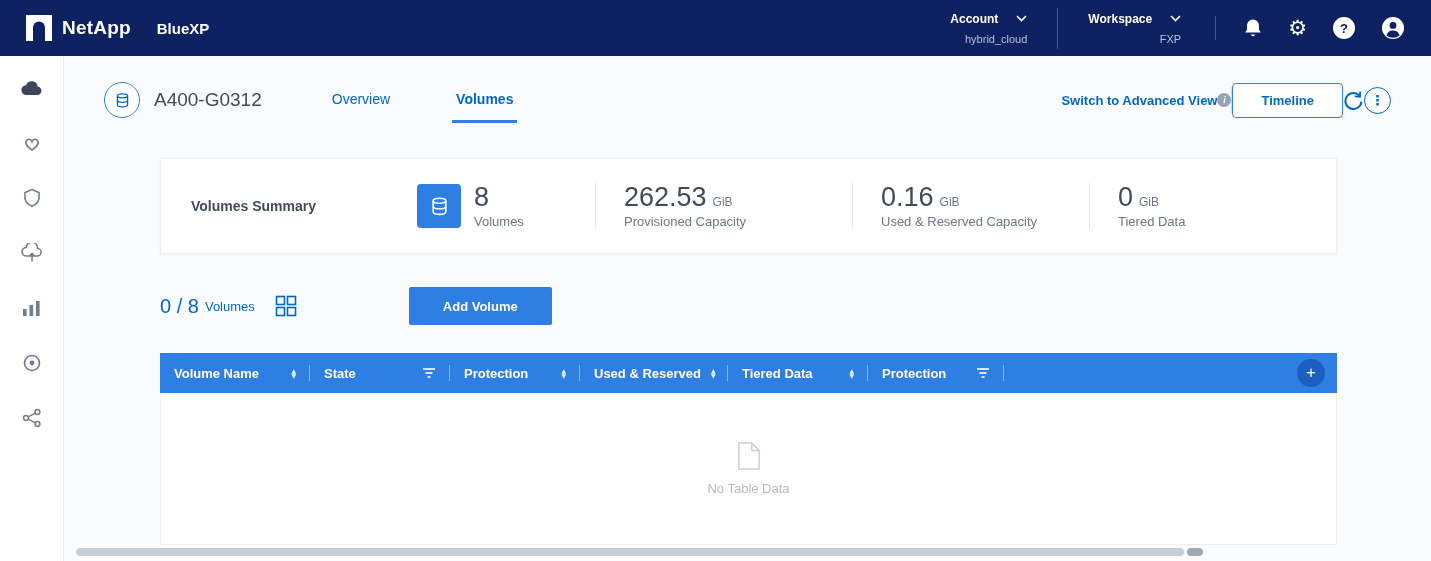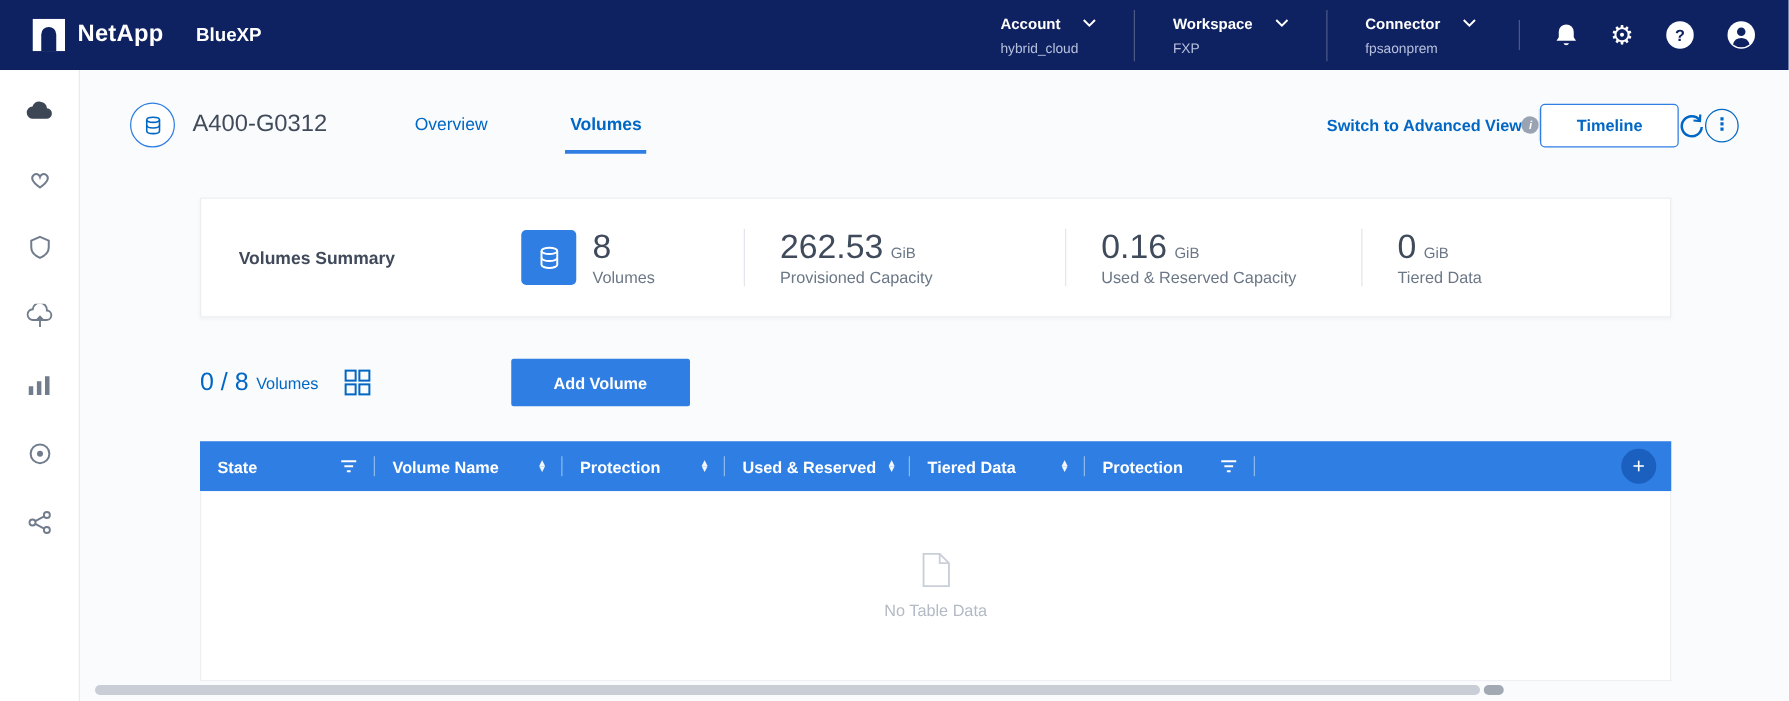--- a/index.html
+++ b/index.html
@@ -4,21 +4,21 @@
 <style>
   * { box-sizing: border-box; margin: 0; padding: 0; }
   html,body { width:1431px; height:561px; overflow:hidden; }
   body { font-family:"Liberation Sans", sans-serif; background:#fafbfd; color:#404a5a; }
 
   
   .topbar { height:56px; background:#0e2160; display:flex; align-items:center; padding:0 26px; }
   .brand { display:flex; align-items:center; gap:10px; }
   .brand-name { color:#fff; font-size:19px; font-weight:700; letter-spacing:.2px; }
   .brand-product { color:#fff; font-size:15px; font-weight:600; margin-left:16px; }
-  .ctx { margin-left:auto; display:flex; align-items:stretch; }
+  .ctx { margin-left:auto; display:flex; align-items:stretch;text-align:right; }
   .ctx-group { padding:4px 30px; display:flex; flex-direction:column; justify-content:center; cursor:pointer; min-width:128px; }
   .ctx-group + .ctx-group { border-left:1px solid rgba(255,255,255,.25); }
   .ctx-row { display:flex; align-items:center; justify-content:space-between; gap:18px; }
   .ctx-label { color:#fff; font-size:12px; font-weight:700; }
   .ctx-value { color:#b7c1de; font-size:11px; margin-top:7px; }
   .top-icons { display:flex; align-items:center; gap:26px; border-left:1px solid rgba(255,255,255,.25); margin-left:4px; padding-left:28px; }
   .icon-btn { cursor:pointer; display:flex; align-items:center; justify-content:center; }
   .gear-glyph { font-family:"DejaVu Sans", sans-serif; color:#fff; font-size:21px; line-height:1; }
   .help-disc { width:22px; height:22px; border-radius:50%; background:#fff; color:#0e2160; font-weight:700; font-size:13px; display:flex; align-items:center; justify-content:center; }
 
@@ -117,31 +117,20 @@
     <div class="ctx-group">
       <div class="ctx-row">
         <span class="ctx-label">Workspace</span>
         <span style="display:flex;">
             <svg width="11" height="7" viewBox="0 0 11 7">
               <path d="M1 1 L5.5 5.5 L10 1" stroke="#fff" stroke-width="1.6" fill="none"></path>
             </svg>
           </span>
       </div>
       <span class="ctx-value">FXP</span>
-    </div>
-    <div class="ctx-group">
-      <div class="ctx-row">
-        <span class="ctx-label">Connector</span>
-        <span style="display:flex;">
-            <svg width="11" height="7" viewBox="0 0 11 7">
-              <path d="M1 1 L5.5 5.5 L10 1" stroke="#fff" stroke-width="1.6" fill="none"></path>
-            </svg>
-          </span>
-      </div>
-      <span class="ctx-value">fpsaonprem</span>
     </div>
   </div>
 
   <div class="top-icons">
     <span class="icon-btn">
       <svg width="18" height="21" viewBox="0 0 18 21">
           <path d="M9 1.5 a6 6 0 0 1 6 6 v4.2 l1.8 2.8 H1.2 L3 11.7 V7.5 a6 6 0 0 1 6 -6 Z" fill="#fff"></path>
           <path d="M6.8 16.5 a2.3 2.3 0 0 0 4.4 0 Z" fill="#fff"></path>
         </svg>
     </span>
@@ -323,35 +312,35 @@
               <rect x="12.5" y="12.5" width="8" height="8"></rect>
             </svg>
         </span>
 
         <button class="add-btn">Add Volume</button>
       </div>
 
       <section class="table">
         <div class="thead">
 
+          <div class="th c1">
+            <span class="th-label">Volume Name</span>
+            <span class="sort">
+                <span>▲</span>
+                <span>▼</span>
+              </span>
+          </div>
           <div class="th c2">
             <span class="th-label">State</span>
             <span class="filter">
                 <svg width="14" height="12" viewBox="0 0 14 12" stroke="#fff" stroke-width="1.6">
                   <line x1="1" y1="2" x2="13" y2="2"></line>
                   <line x1="3.5" y1="6" x2="10.5" y2="6"></line>
                   <line x1="5.5" y1="10" x2="8.5" y2="10"></line>
                 </svg>
-              </span>
-          </div>
-          <div class="th c1">
-            <span class="th-label">Volume Name</span>
-            <span class="sort">
-                <span>▲</span>
-                <span>▼</span>
               </span>
           </div>
           <div class="th c4">
             <span class="th-label">Protection</span>
             <span class="sort">
                 <span>▲</span>
                 <span>▼</span>
               </span>
           </div>
           <div class="th c5">

